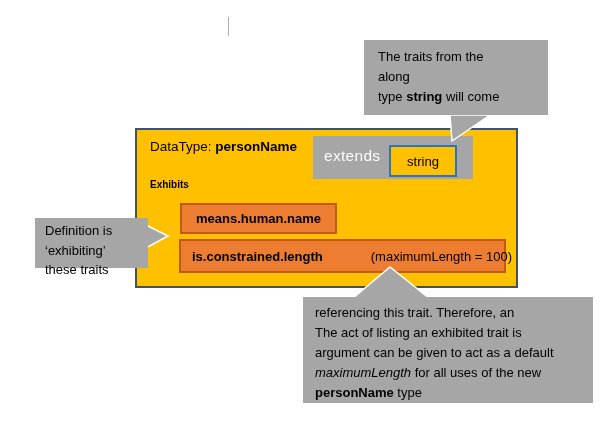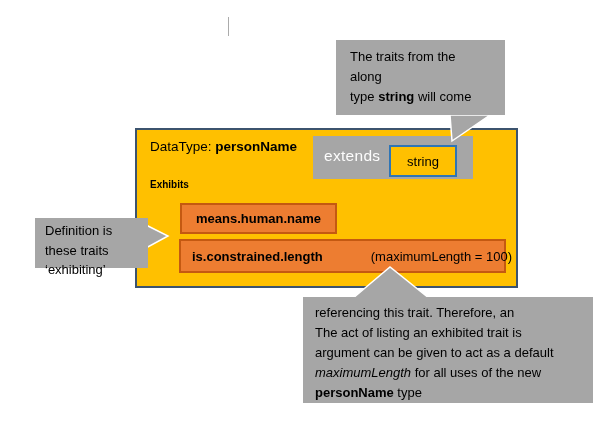--- a/index.html
+++ b/index.html
@@ -70,21 +70,21 @@
     padding-left: 11px; white-space: nowrap; gap: 48px;
   }
 
   
   .callout {
     background: var(--gray, #A6A6A6);
     font-size: 13px; line-height: 20px;
     box-sizing: border-box;
   }
   #callout-top {
-    left: 336px; top: 40px; width: 169px; height: 75px;
+    left: 364px; top: 40px; width: 184px; height: 75px;
     padding: 7px 8px 0 14px;
   }
   #callout-left {
     left: 35px; top: 218px; width: 113px; height: 50px;
     padding: 3px 4px 0 10px; line-height: 19.5px;
   }
   #callout-bottom {
     left: 303px; top: 297px; width: 290px; height: 106px;
     padding: 6px 8px 0 12px;
   }
@@ -132,22 +132,22 @@
     <div>The traits from the</div>
     <div>along</div>
     <div><span>type </span><b>string</b><span> will come</span></div>
   </div>
 
   <svg id="callout-left-tail" class="abs tail" viewBox="0 0 28 28">
     <polygon points="2,3 24,14 2,26" fill="#A6A6A6" stroke="#ffffff" stroke-width="1.5"></polygon>
   </svg>
   <div id="callout-left" class="abs callout">
     <div>Definition is</div>
+    <div>‘exhibiting’</div>
     <div>these traits</div>
-    <div>‘exhibiting’</div>
   </div>
 
   <svg id="callout-bottom-tail" class="abs tail" viewBox="0 0 90 38">
     <polygon points="6,36 44,4 84,36" fill="#A6A6A6" stroke="#ffffff" stroke-width="1.5"></polygon>
   </svg>
   <div id="callout-bottom" class="abs callout">
     <div>referencing this trait. Therefore, an</div>
     <div>The act of listing an exhibited trait is</div>
     <div>argument can be given to act as a default</div>
     <div><i>maximumLength</i><span> for all uses of the new</span></div>

